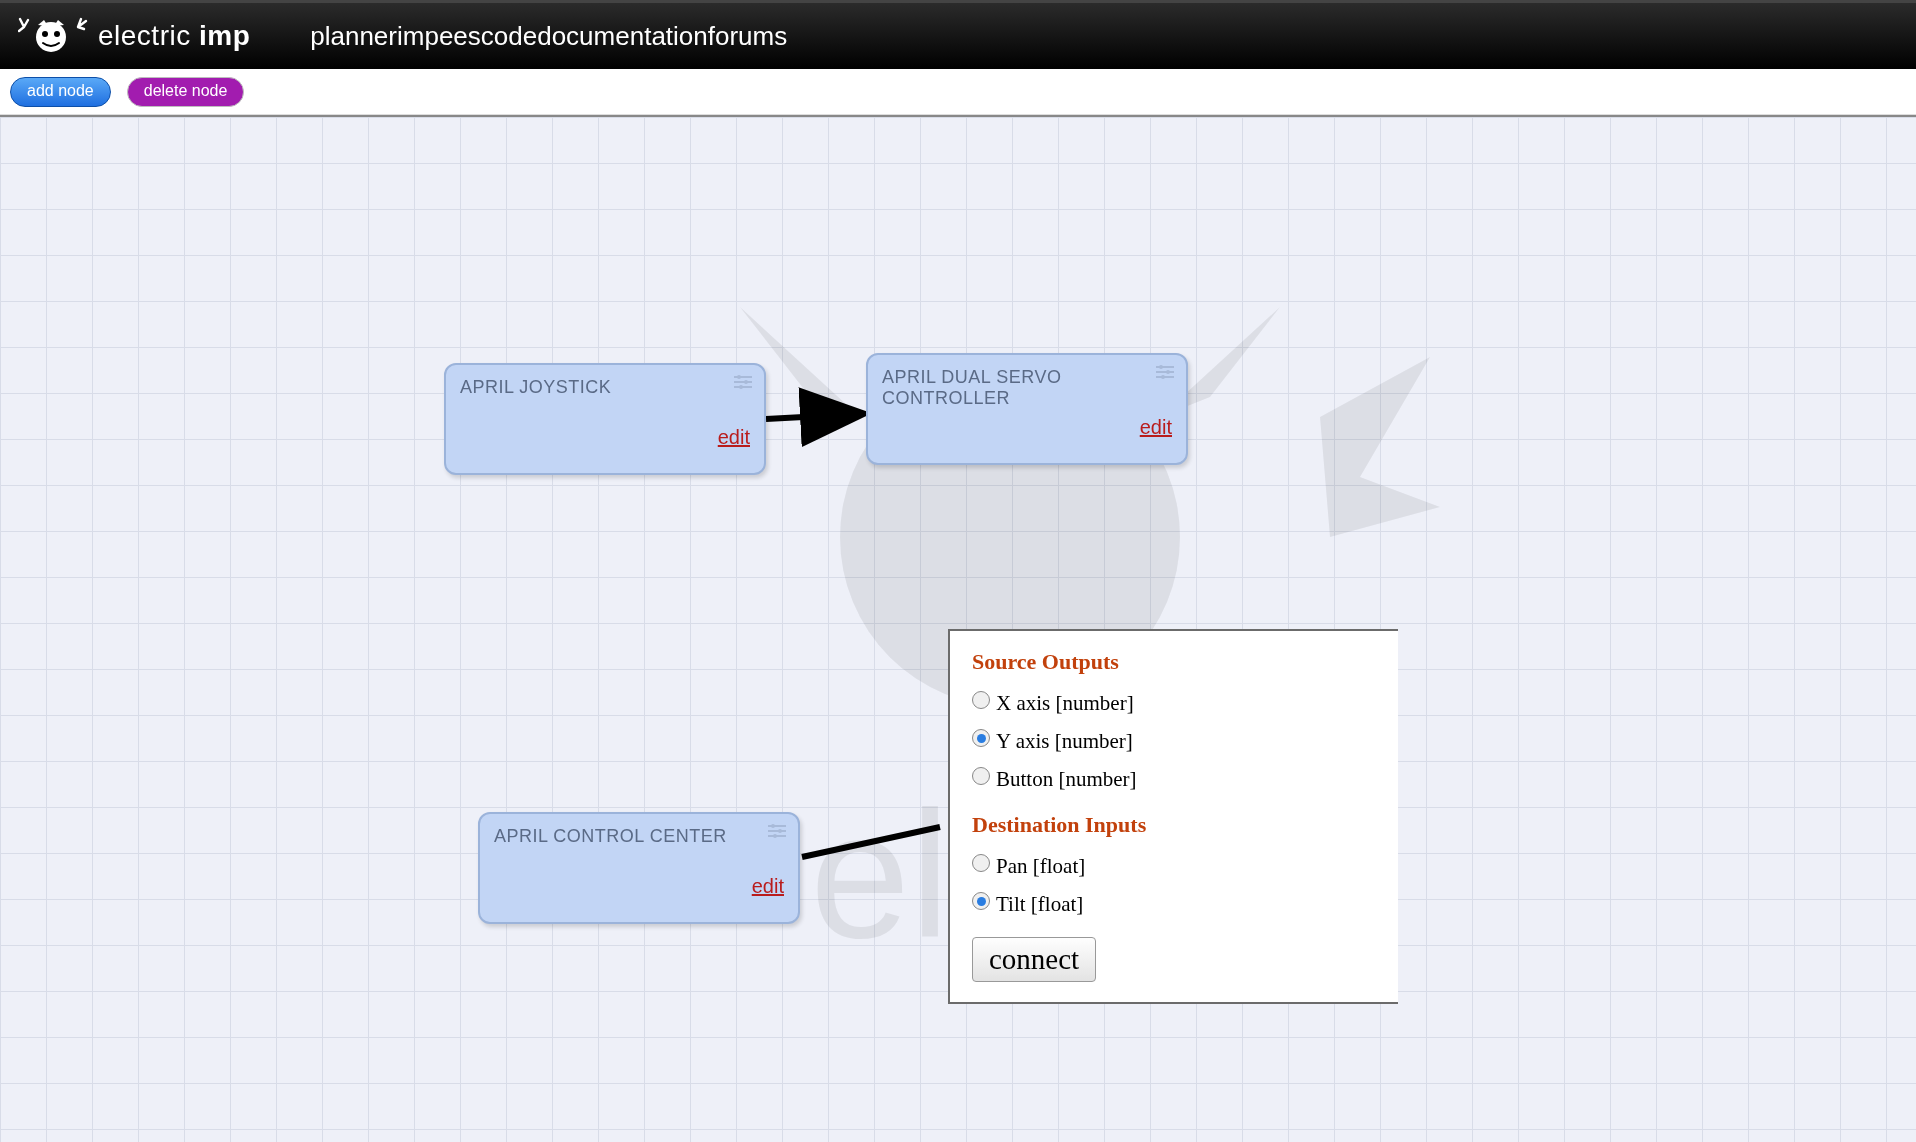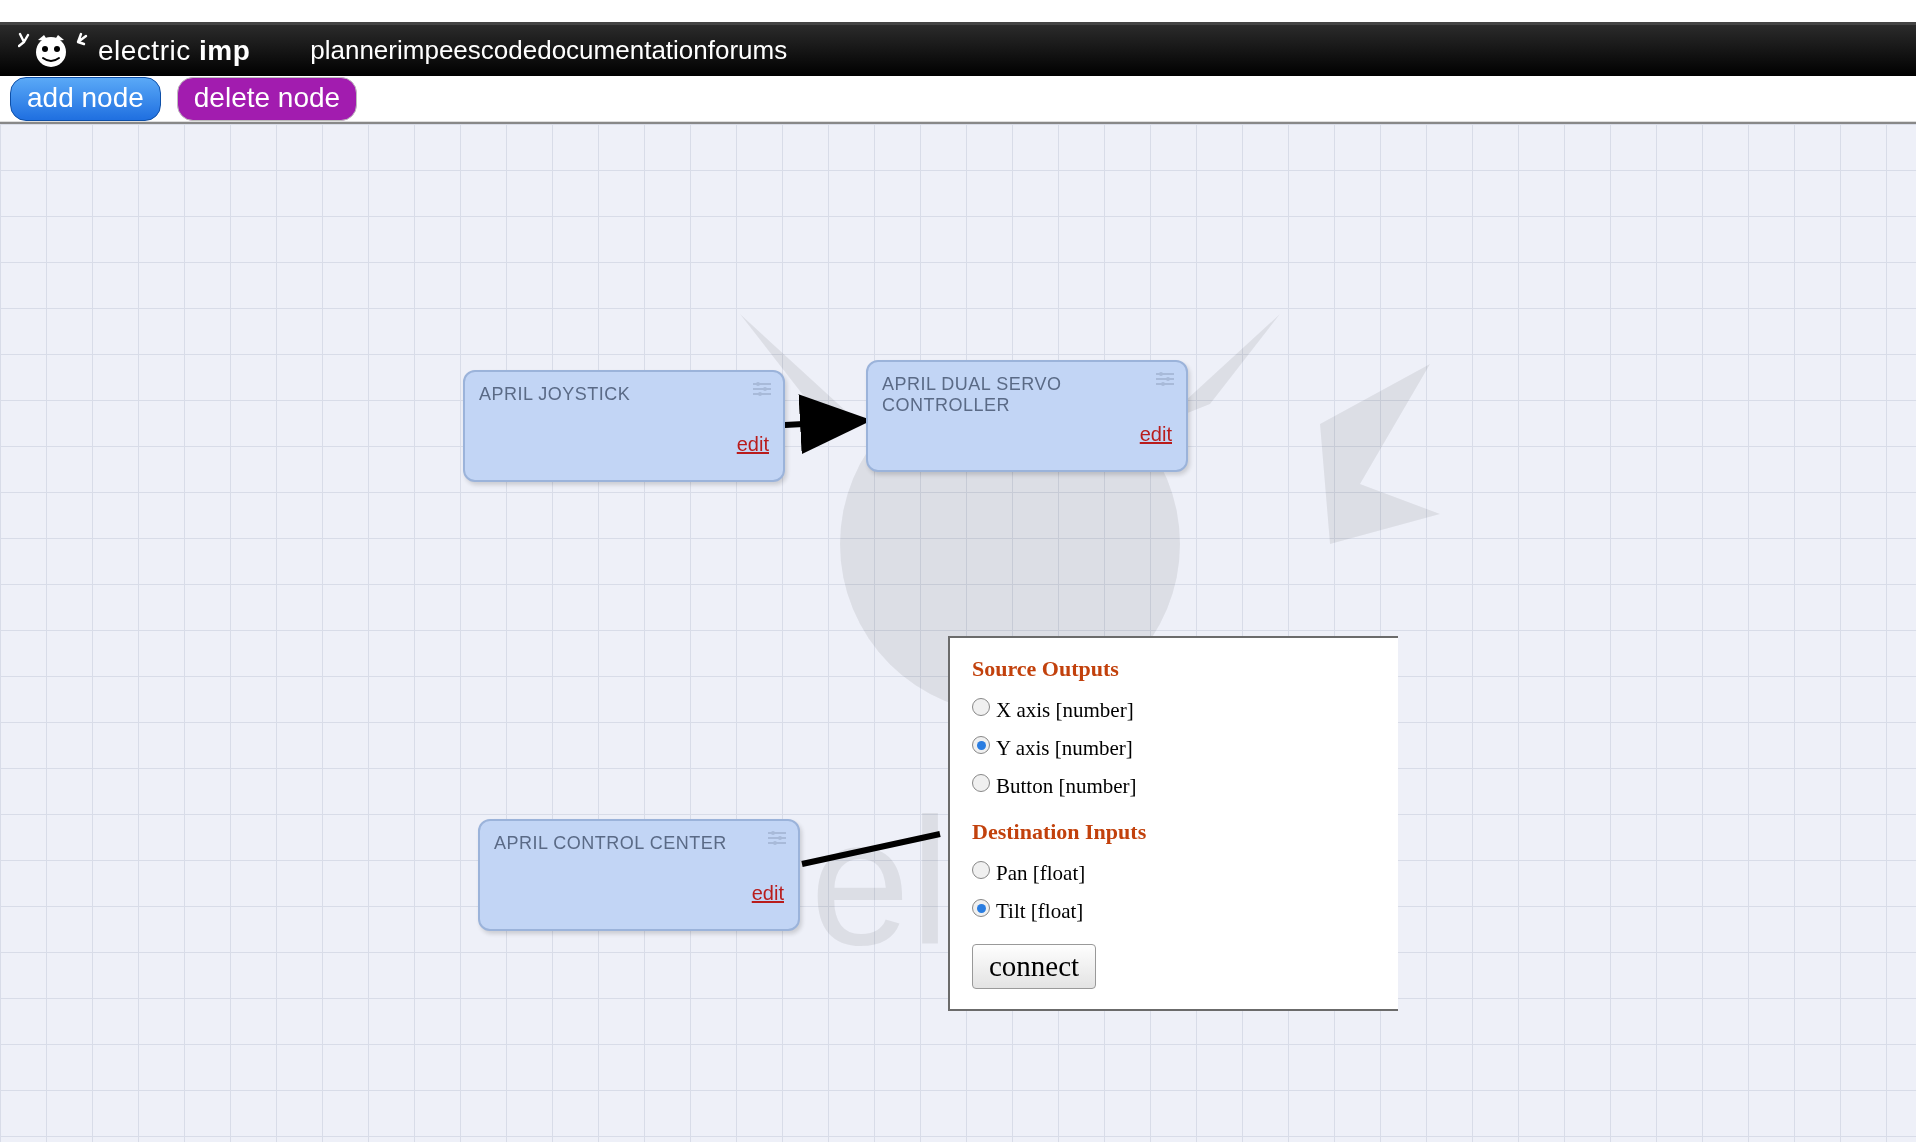--- a/index.html
+++ b/index.html
@@ -1,27 +1,26 @@
 <!DOCTYPE html>
 <html><head>
 <meta charset="utf-8">
 <style>
   * { box-sizing: border-box; margin: 0; padding: 0; }
   html, body { width: 1916px; height: 1142px; font-family: Arial, Helvetica, sans-serif; overflow: hidden; background: #fff; }
   
   
   .header {
     width: 100%;
-    height: 54px;
+    height: 69px;
     background: linear-gradient(to bottom, #2b2b2b 0%, #000 100%);
     display: flex;
     align-items: center;
     padding: 0 18px;
     border-top: 3px solid #444;
-    margin-top: 22px;
   }
   .logo {
     display: flex;
     align-items: center;
     gap: 10px;
     margin-right: 60px;
   }
   .logo-icon { width: 70px; height: 38px; }
   .logo-text { color: #fff; font-size: 28px; font-weight: 300; letter-spacing: 0.5px; }
   .logo-text b { font-weight: 700; }
@@ -35,21 +34,21 @@
     background: #fff;
     display: flex;
     align-items: center;
     padding: 0 10px;
     gap: 16px;
     border-bottom: 1px solid #ddd;
   }
   .btn {
     border-radius: 16px;
     padding: 4px 16px 6px 16px;
-    font-size: 28px;
+    font-size: 16px;
     cursor: pointer;
     border: 1px solid transparent;
   }
   .btn-primary {
     background: linear-gradient(to bottom, #5aa9f7, #1f6fe0);
     color: #fff;
     border-color: #0d4fa8;
   }
   .btn-disabled {
     background: #a21caf;
@@ -225,21 +224,21 @@
   <svg class="arrows" width="100%" height="100%">
     <defs>
       <marker id="arrowhead" markerWidth="12" markerHeight="10" refX="10" refY="5" orient="auto">
         <polygon points="0 0, 12 5, 0 10" fill="#000"></polygon>
       </marker>
     </defs>
     <line x1="766" y1="302" x2="860" y2="297" stroke="#000" stroke-width="6" marker-end="url(#arrowhead)"></line>
     <line x1="802" y1="740" x2="940" y2="710" stroke="#000" stroke-width="6"></line>
   </svg>
 
-  <div class="node" style="top:246px; left:444px;margin-left:19px;">
+  <div class="node" style="top:246px; left:444px;">
     <div class="node-title">APRIL JOYSTICK</div>
     <svg class="node-settings-icon" viewBox="0 0 18 14">
         <rect x="0" y="1" width="18" height="2" fill="#7a8aa6"></rect>
         <rect x="0" y="6" width="18" height="2" fill="#7a8aa6"></rect>
         <rect x="0" y="11" width="18" height="2" fill="#7a8aa6"></rect>
         <circle cx="5" cy="2" r="2" fill="#7a8aa6"></circle>
         <circle cx="12" cy="7" r="2" fill="#7a8aa6"></circle>
         <circle cx="7" cy="12" r="2" fill="#7a8aa6"></circle>
       </svg>
     <a class="node-edit">edit</a>

